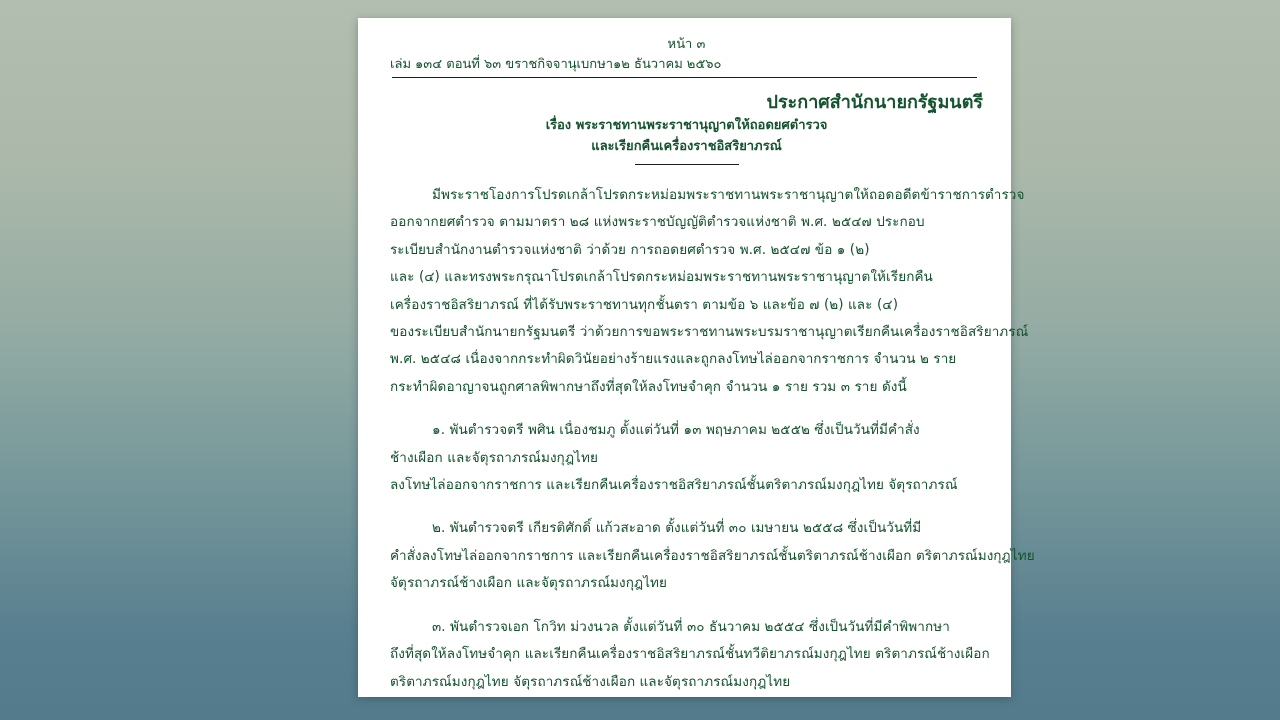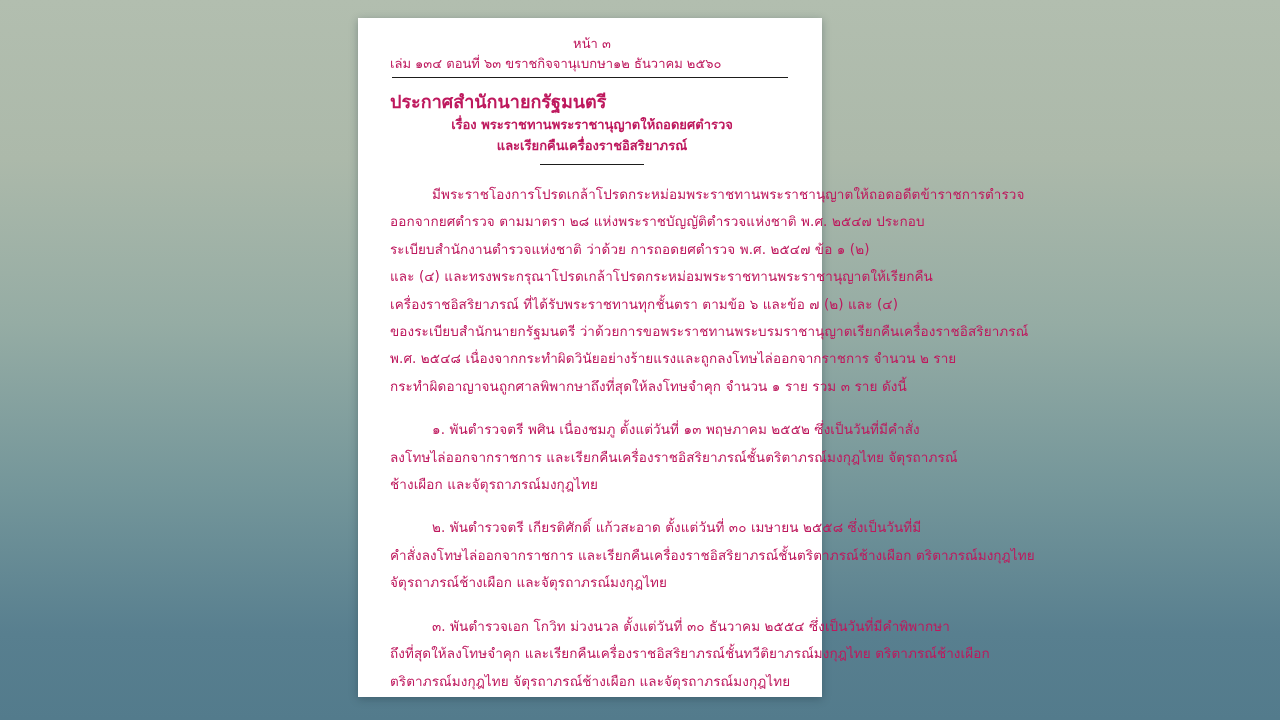--- a/index.html
+++ b/index.html
@@ -16,25 +16,25 @@
       #acb9aa 22%,
       #95aca4 45%,
       #74969a 68%,
       #587f8f 88%,
       #537b8c 100%);
   }
   .paper {
     position: absolute;
     left: 358px;
     top: 18px;
-    width: 464px;
+    width: 653px;
     height: 679px;
     background: #ffffff;
     box-shadow: 0 2px 8px rgba(30,50,60,0.35);
-    color: #be185d;
+    color: #14532d;
     box-sizing: border-box;
     padding: 16px 28px 0 32px;
   }
   .gz-header {
     text-align: center;
     font-size: 13px;
     line-height: 19px;
   }
   .gz-header-row {
     display: flex;
@@ -43,21 +43,21 @@
     line-height: 19px;
     margin-top: 1px;
     padding: 0 2px 0 0;
   }
   .gz-rule {
     border: 0;
     border-top: 1.6px solid #1d1d1b;
     margin: 4px 6px 0 2px;
   }
   .doc-title {
-    text-align: left;
+    text-align: right;
     font-weight: bold;
     font-size: 18px;
     line-height: 24px;
     margin-top: 12px;
   }
   .doc-subject {
     text-align: center;
     font-size: 13px;
     font-weight: bold;
     line-height: 21px;
@@ -113,22 +113,22 @@
     <div class="line indent">มีพระราชโองการโปรดเกล้าโปรดกระหม่อมพระราชทานพระราชานุญาตให้ถอดอดีตข้าราชการตำรวจ</div>
     <div class="line">ออกจากยศตำรวจ ตามมาตรา ๒๘ แห่งพระราชบัญญัติตำรวจแห่งชาติ พ.ศ. ๒๕๔๗ ประกอบ</div>
     <div class="line">ระเบียบสำนักงานตำรวจแห่งชาติ ว่าด้วย การถอดยศตำรวจ พ.ศ. ๒๕๔๗ ข้อ ๑ (๒)</div>
     <div class="line">และ (๔) และทรงพระกรุณาโปรดเกล้าโปรดกระหม่อมพระราชทานพระราชานุญาตให้เรียกคืน</div>
     <div class="line">เครื่องราชอิสริยาภรณ์ ที่ได้รับพระราชทานทุกชั้นตรา ตามข้อ ๖ และข้อ ๗ (๒) และ (๔)</div>
     <div class="line">ของระเบียบสำนักนายกรัฐมนตรี ว่าด้วยการขอพระราชทานพระบรมราชานุญาตเรียกคืนเครื่องราชอิสริยาภรณ์</div>
     <div class="line">พ.ศ. ๒๕๔๘ เนื่องจากกระทำผิดวินัยอย่างร้ายแรงและถูกลงโทษไล่ออกจากราชการ จำนวน ๒ ราย</div>
     <div class="line">กระทำผิดอาญาจนถูกศาลพิพากษาถึงที่สุดให้ลงโทษจำคุก จำนวน ๑ ราย รวม ๓ ราย ดังนี้</div>
 
     <div class="line indent">๑. พันตำรวจตรี พศิน เนื่องชมภู ตั้งแต่วันที่ ๑๓ พฤษภาคม ๒๕๕๒ ซึ่งเป็นวันที่มีคำสั่ง</div>
+    <div class="line">ช้างเผือก และจัตุรถาภรณ์มงกุฎไทย</div>
     <div class="line">ลงโทษไล่ออกจากราชการ และเรียกคืนเครื่องราชอิสริยาภรณ์ชั้นตริตาภรณ์มงกุฎไทย จัตุรถาภรณ์</div>
-    <div class="line">ช้างเผือก และจัตุรถาภรณ์มงกุฎไทย</div>
 
     <div class="line indent">๒. พันตำรวจตรี เกียรติศักดิ์ แก้วสะอาด ตั้งแต่วันที่ ๓๐ เมษายน ๒๕๕๘ ซึ่งเป็นวันที่มี</div>
     <div class="line">คำสั่งลงโทษไล่ออกจากราชการ และเรียกคืนเครื่องราชอิสริยาภรณ์ชั้นตริตาภรณ์ช้างเผือก ตริตาภรณ์มงกุฎไทย</div>
     <div class="line">จัตุรถาภรณ์ช้างเผือก และจัตุรถาภรณ์มงกุฎไทย</div>
 
     <div class="line indent">๓. พันตำรวจเอก โกวิท ม่วงนวล ตั้งแต่วันที่ ๓๐ ธันวาคม ๒๕๕๔ ซึ่งเป็นวันที่มีคำพิพากษา</div>
     <div class="line">ถึงที่สุดให้ลงโทษจำคุก และเรียกคืนเครื่องราชอิสริยาภรณ์ชั้นทวีติยาภรณ์มงกุฎไทย ตริตาภรณ์ช้างเผือก</div>
     <div class="line">ตริตาภรณ์มงกุฎไทย จัตุรถาภรณ์ช้างเผือก และจัตุรถาภรณ์มงกุฎไทย</div>
   </div>
 

